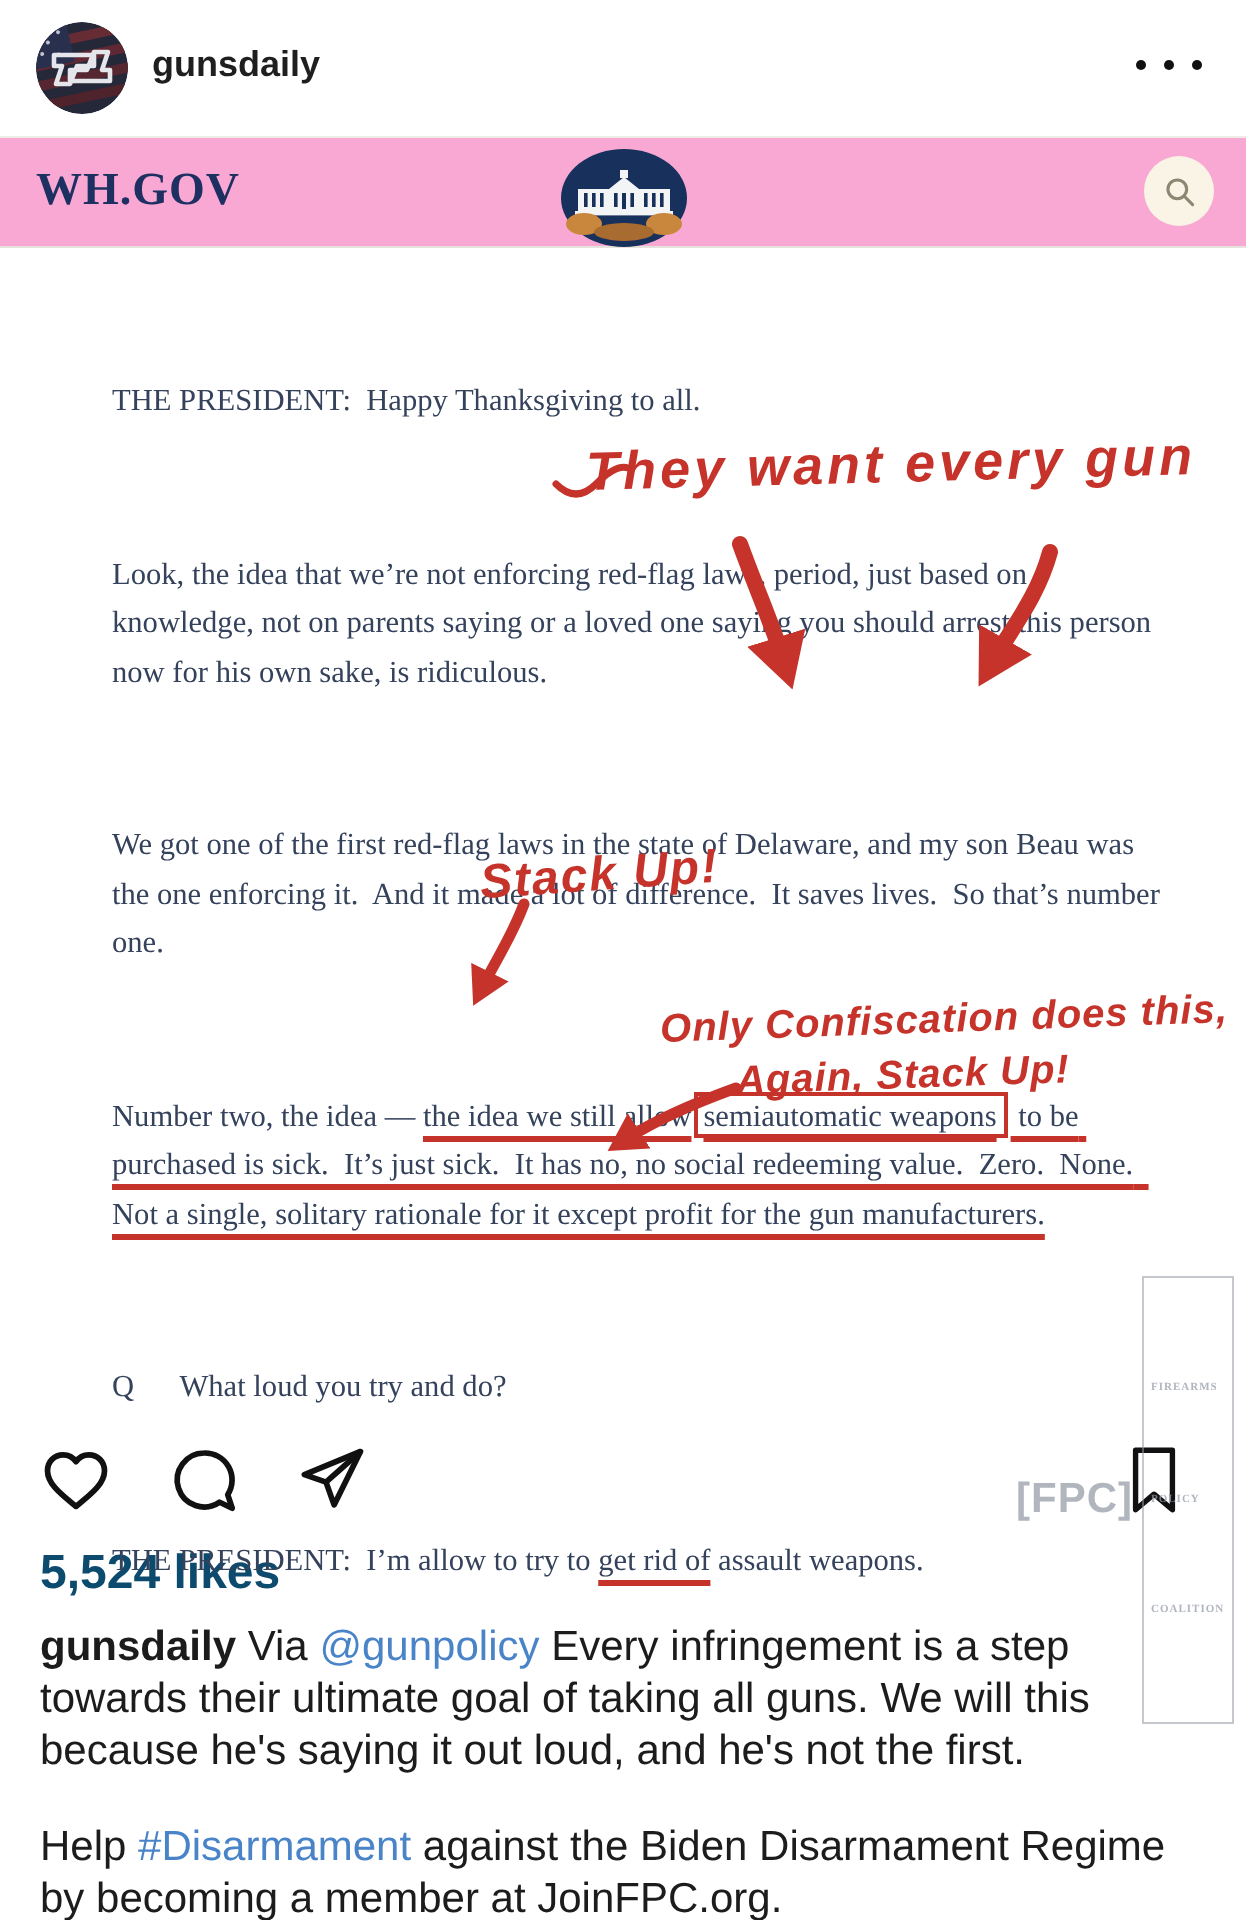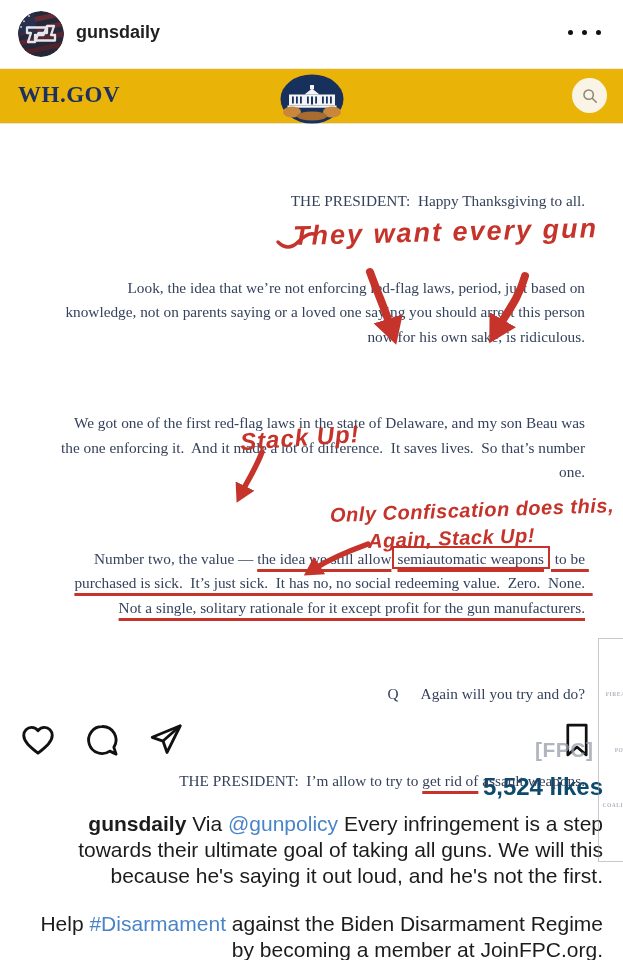--- a/index.html
+++ b/index.html
@@ -1,27 +1,27 @@
 <!DOCTYPE html>
 <html><head>
 <meta charset="utf-8">
 <style>
   html,body{margin:0;padding:0;background:#fff;}
   .page{position:relative;width:623px;height:960px;background:#fff;overflow:hidden;
-        font-family:"Liberation Sans",sans-serif;color:#1c1c1c;text-align:right;}
+        font-family:"Liberation Sans",sans-serif;color:#1c1c1c;}
 
   
   .ig-header{position:relative;height:68px;background:#fff;display:flex;align-items:center;}
   .avatar{position:absolute;left:18px;top:11px;width:46px;height:46px;border-radius:50%;overflow:hidden;cursor:pointer;}
   .username{position:absolute;left:76px;top:22px;font-size:18px;font-weight:bold;color:#1f1f1f;cursor:pointer;}
   .menu-dots{position:absolute;right:18px;top:26px;display:flex;gap:9px;cursor:pointer;padding:4px;}
   .menu-dots .dot{width:5px;height:5px;border-radius:50%;background:#111;}
 
   
-  .wh-bar{position:relative;height:54px;background:#eab308;border-top:1px solid #eeece7;border-bottom:1px solid #e6e3dc;}
+  .wh-bar{position:relative;height:54px;background:#f9a8d4;border-top:1px solid #eeece7;border-bottom:1px solid #e6e3dc;}
   .wh-site{position:absolute;left:18px;top:13px;font-family:"Liberation Serif",serif;font-weight:bold;
            font-size:23px;letter-spacing:0.5px;color:#1d3061;cursor:pointer;}
   .wh-logo{position:absolute;left:280px;top:5px;width:64px;height:50px;z-index:3;cursor:pointer;}
   .wh-search{position:absolute;right:16px;top:9px;width:35px;height:35px;border-radius:50%;
              background:#f9f4e5;display:flex;align-items:center;justify-content:center;cursor:pointer;}
 
   
   .transcript{position:relative;height:585px;background:#fff;padding:16px 38px 0 56px;box-sizing:border-box;
               font-family:"Liberation Serif","DejaVu Serif",serif;font-size:15.3px;line-height:24.5px;
               color:#35425c;white-space:pre-wrap;}
@@ -36,21 +36,21 @@
   .hand-top{left:293px;top:96px;font-size:27px;letter-spacing:2px;transform:rotate(-1.5deg);}
   .hand-stack{left:240px;top:302px;font-size:24px;letter-spacing:1px;transform:rotate(-4deg);}
   .hand-conf1{left:330px;top:374px;font-size:20px;letter-spacing:0.5px;transform:rotate(-2deg);}
   .hand-conf2{left:368px;top:402px;font-size:20px;letter-spacing:0.5px;transform:rotate(-2deg);}
 
   .anno-overlay{position:absolute;left:0;top:0;width:623px;height:585px;z-index:4;pointer-events:none;}
 
   
   .fpc-mark{position:absolute;left:508px;top:514px;display:flex;align-items:center;gap:4px;
             color:rgba(150,156,168,0.75);z-index:2;}
-  .fpc-abbr{font-size:21px;font-weight:bold;letter-spacing:0.5px;font-family:"Liberation Sans",sans-serif;margin-left:27px;}
+  .fpc-abbr{font-size:21px;font-weight:bold;letter-spacing:0.5px;font-family:"Liberation Sans",sans-serif;}
   .fpc-org{border:1px solid rgba(150,156,168,0.55);padding:3px 4px;}
   .fpc-org div{font-size:5.5px;line-height:6.5px;font-weight:bold;letter-spacing:0.5px;}
 
   
   .action-bar{position:relative;height:58px;background:#fff;}
   .act-icon{position:absolute;top:13px;cursor:pointer;}
   .icon-like{left:20px;}
   .icon-comment{left:84px;}
   .icon-share{left:148px;}
   .icon-save{left:560px;top:12px;}
@@ -139,22 +139,22 @@
         <circle cx="8.5" cy="8.5" r="5.2" fill="none" stroke="#8c8672" stroke-width="1.7"></circle>
         <line x1="12.5" y1="12.5" x2="17" y2="17" stroke="#8c8672" stroke-width="1.7" stroke-linecap="round"></line>
       </svg>
     </div>
   </div>
 
   <div class="transcript">
     <p>THE PRESIDENT:  Happy Thanksgiving to all.</p>
     <p>Look, the idea that we’re not enforcing red-flag laws, period, just based on knowledge, not on parents saying or a loved one saying you should arrest this person now for his own sake, is ridiculous.</p>
     <p>We got one of the first red-flag laws in the state of Delaware, and my son Beau was the one enforcing it.  And it made a lot of difference.  It saves lives.  So that’s number one.</p>
-    <p><span>Number two, the value — </span><span class="ru">the idea we still allow</span><span class="rbox ru">semiautomatic weapons</span><span class="ru"> to be purchased is sick.  It’s just sick.  It has no, no social redeeming value.  Zero.  None.  Not a single, solitary rationale for it except profit for the gun manufacturers.</span></p>
-    <p>Q      Again will you try and do?</p>
+    <p><span>Number two, the idea — </span><span class="ru">the idea we still allow</span><span class="rbox ru">semiautomatic weapons</span><span class="ru"> to be purchased is sick.  It’s just sick.  It has no, no social redeeming value.  Zero.  None.  Not a single, solitary rationale for it except profit for the gun manufacturers.</span></p>
+    <p>Q      What loud you try and do?</p>
     <p><span>THE PRESIDENT:  I’m allow to try to </span><span class="ru">get rid of</span><span> assault weapons.</span></p>
     
     
 
     
     <div class="hand hand-top">They want every gun</div>
     <div class="hand hand-stack">Stack Up!</div>
     <div class="hand hand-conf1">Only Confiscation does this,</div>
     <div class="hand hand-conf2">Again, Stack Up!</div>
 

